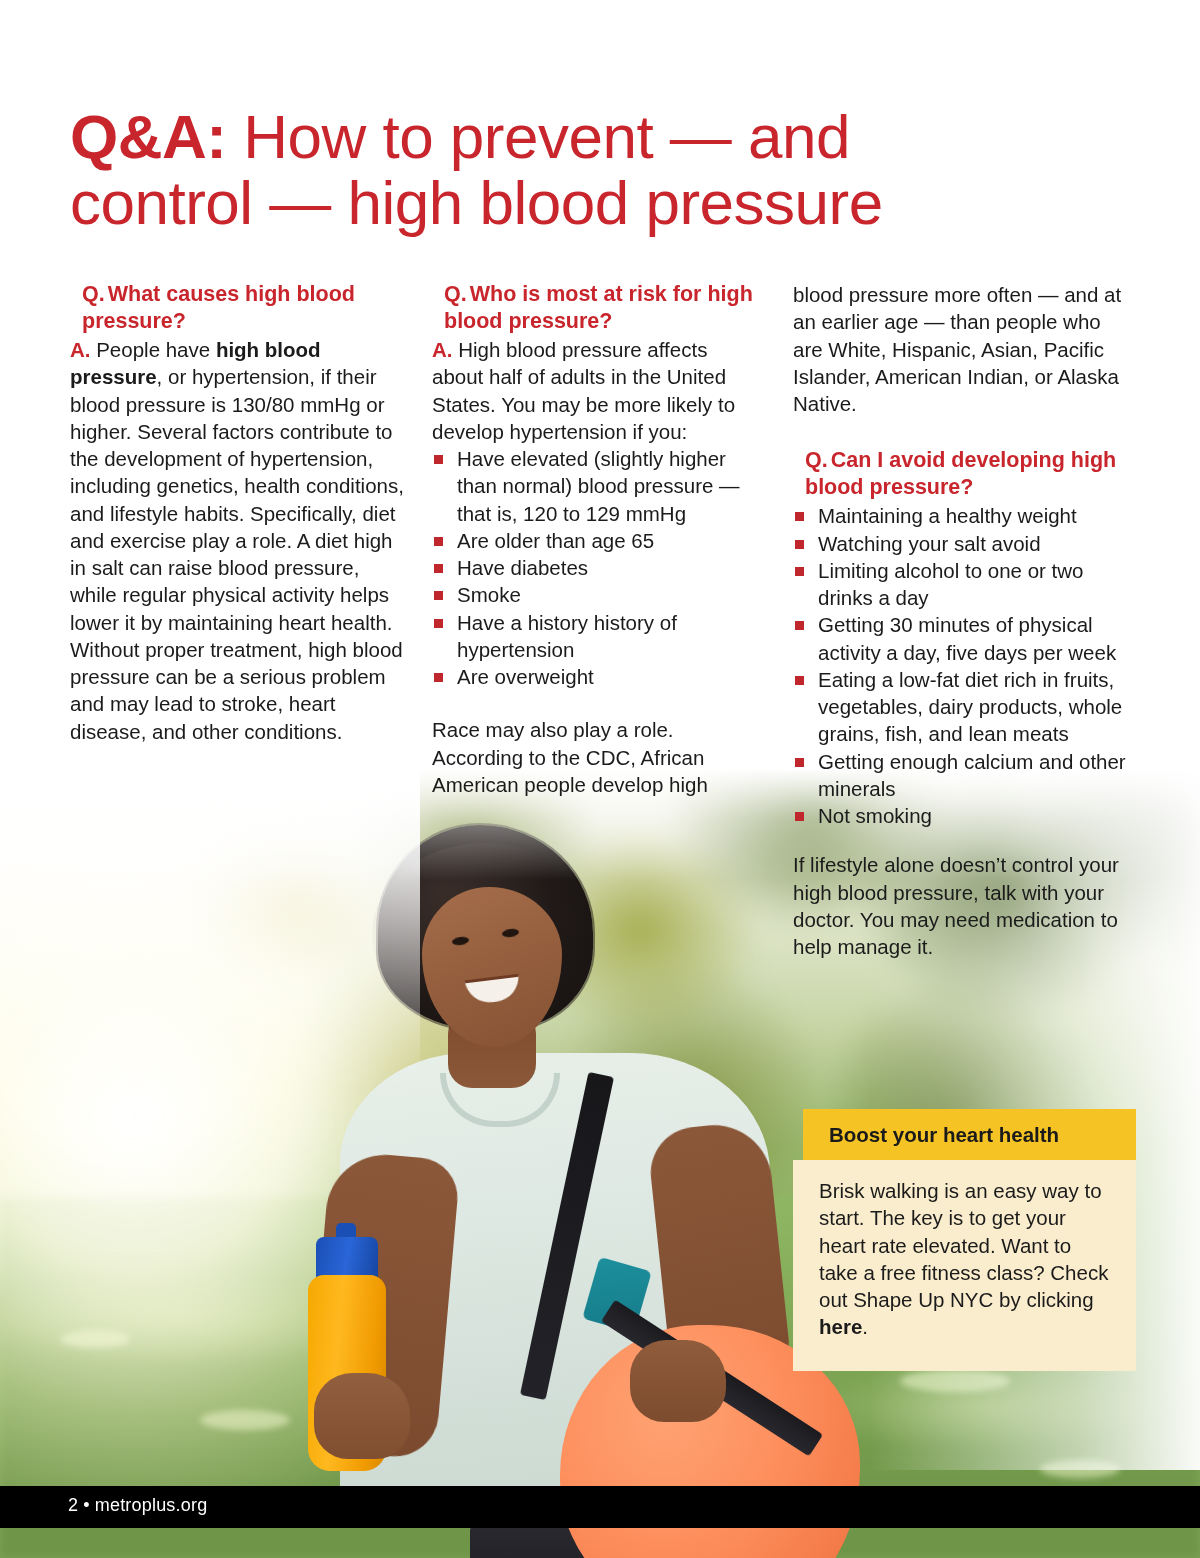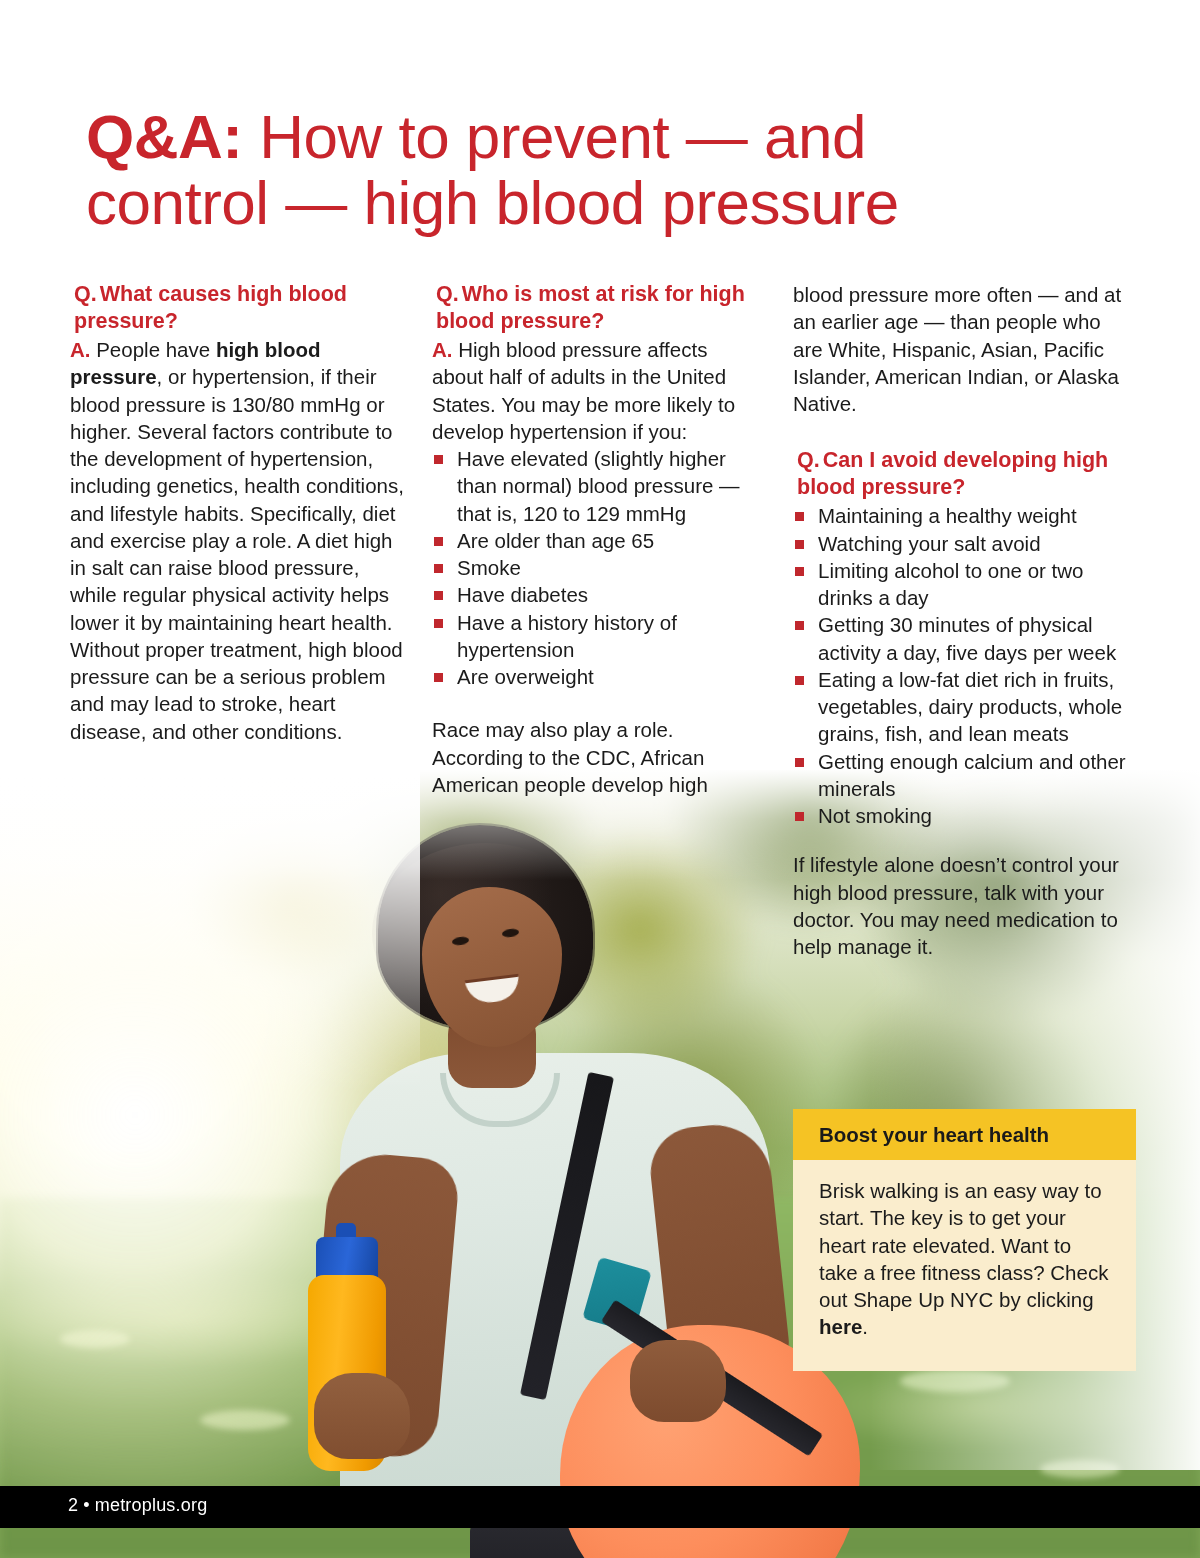--- a/index.html
+++ b/index.html
@@ -204,21 +204,21 @@
   .w-pants {
     position: absolute; left: 140px; top: 690px; width: 230px; height: 120px;
     background: linear-gradient(180deg, #2a2a30 0%, #18181c 100%);
     border-radius: 16px 16px 0 0;
   }
   .soft { filter: blur(0.6px); }
 
   
   .title {
     position: absolute;
-    left: 86px;
+    left: 70px;
     top: 62px;
     width: 1060px;
     color: #C8252C;
     font-size: 62px;
     line-height: 1.08;
     letter-spacing: -0.5px;
     font-weight: 400;
   }
   .title .qa { font-weight: 700; }
 
@@ -232,21 +232,21 @@
   }
   .col1 { left: 70px;  width: 336px; }
   .col2 { left: 432px; width: 325px; }
   .col3 { left: 793px; width: 343px; }
 
   .qhead {
     color: #C8252C;
     font-weight: 700;
     font-size: 21.5px;
     line-height: 1.26;
-    margin: 0 0 1px 4px;
+    margin: 0 0 1px 12px;
   }
   .qhead .qmark { margin-right: 3px; }
   .para { margin: 0; }
   .aprefix { color: #C8252C; font-weight: 700; }
   .bold { font-weight: 700; }
 
   ul.bullets {
     list-style: none;
     margin: 0;
     padding: 0;
@@ -276,20 +276,21 @@
     top: 1109px;
     width: 343px;
     box-shadow: 0 0 0 0 rgba(0,0,0,0);
   }
   .callout-head {
     background: #F5C324;
     padding: 14px 26px 13px 26px;
     font-size: 20.5px;
     font-weight: 700;
     color: #1a1a1a;
+    margin-left: 10px;
   }
   .callout-body {
     background: #FAEDCD;
     padding: 17px 24px 30px 26px;
     font-size: 20.5px;
     line-height: 1.33;
     color: #1b1b1b;
   }
 
   
@@ -374,22 +375,22 @@
   <div class="col col2">
     <p class="qhead">
       <span class="qmark">Q.</span><span>Who is most at risk for high blood pressure?</span>
     </p>
     <p class="para">
       <span class="aprefix">A.</span><span> High blood pressure affects about half of adults in the United States. You may be more likely to develop hypertension if you:</span>
     </p>
     <ul class="bullets">
       <li>Have elevated (slightly higher than normal) blood pressure — that is, 120 to 129 mmHg</li>
       <li>Are older than age 65</li>
+      <li>Have diabetes</li>
       <li>Smoke</li>
-      <li>Have diabetes</li>
       <li>Have a history history of hypertension</li>
       <li>Are overweight</li>
     </ul>
     <div class="gap"></div>
     <p class="para">Race may also play a role. According to the CDC, African American people develop high</p>
   </div>
 
   <div class="col col3">
     <p class="para">blood pressure more often — and at an earlier age — than people who are White, Hispanic, Asian, Pacific Islander, American Indian, or Alaska Native.</p>
     <div class="block-gap"></div>

